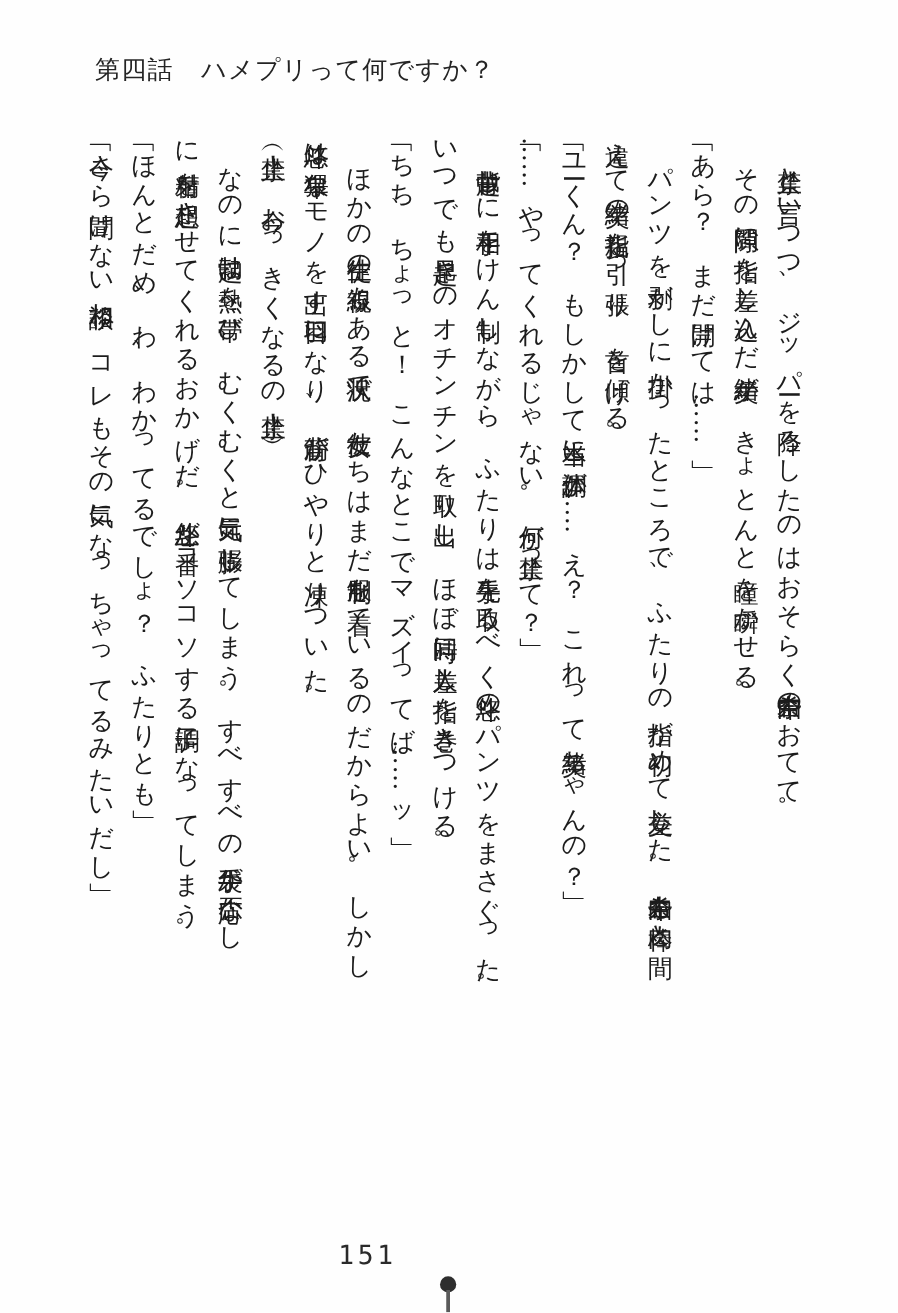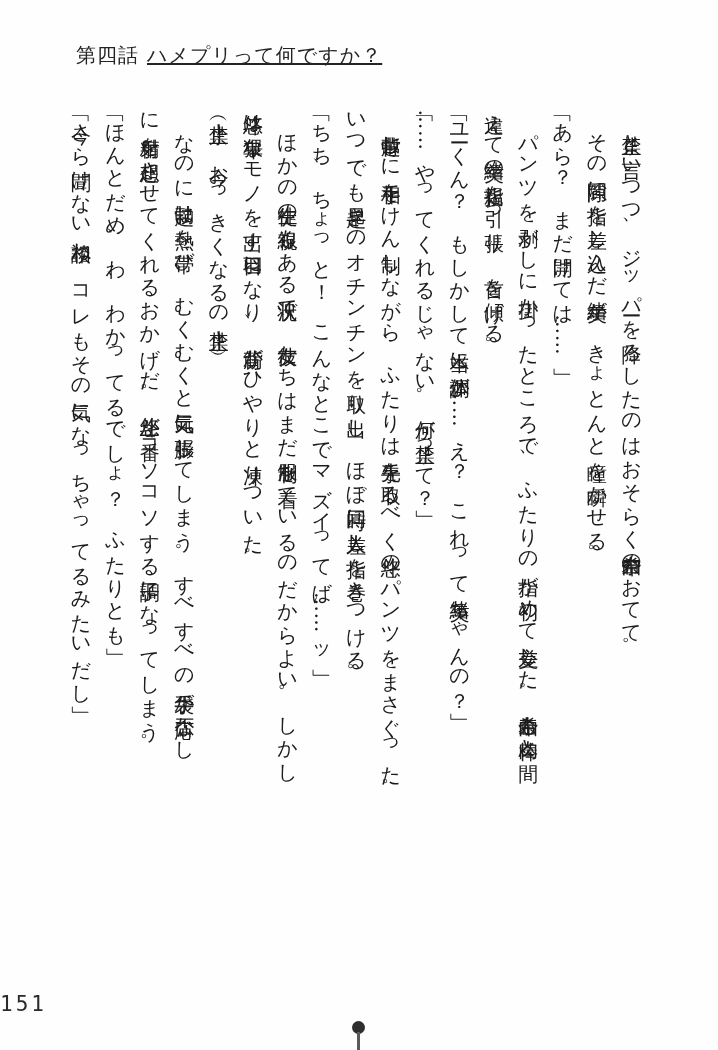--- a/index.html
+++ b/index.html
@@ -20,22 +20,21 @@
   .running-head {
     position: absolute;
     left: 76px;
     top: 42px;
     font-size: 20px;
     letter-spacing: 1px;
     color: #242424;
     white-space: nowrap;
   }
   .running-head .chapter-title {
-    margin-left: 8px;
-    text-decoration: underline;
+    margin-left: 22px;
   }
   
   .body-text {
     position: absolute;
     top: 99px;
     left: 64px;
     width: 585px;
     height: 878px;
     writing-mode: vertical-rl;
     text-orientation: mixed;
@@ -51,20 +50,21 @@
   }
   .indent-none { text-indent: 0; }
   .indent-half { text-indent: 0.5em; }
   .indent-full { text-indent: 1.05em; }
   
   .page-number {
     position: absolute;
     top: 992px;
     left: 0;
     width: 588px;
+    text-align: center;
     font-family: "DejaVu Sans Mono", "Liberation Mono", monospace;
     font-size: 21px;
     letter-spacing: 3px;
     color: #2a2a2a;
   }
   
   .binding-mark {
     position: absolute;
     left: 0;
     top: 1021px;

